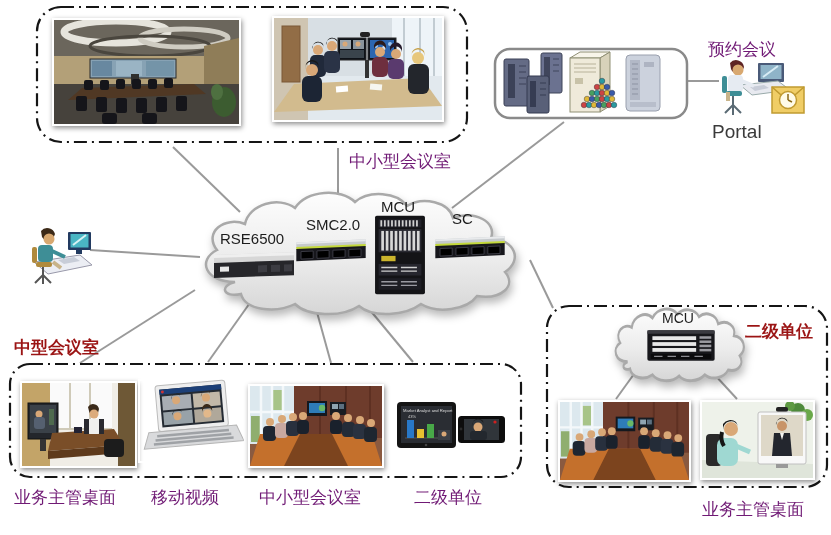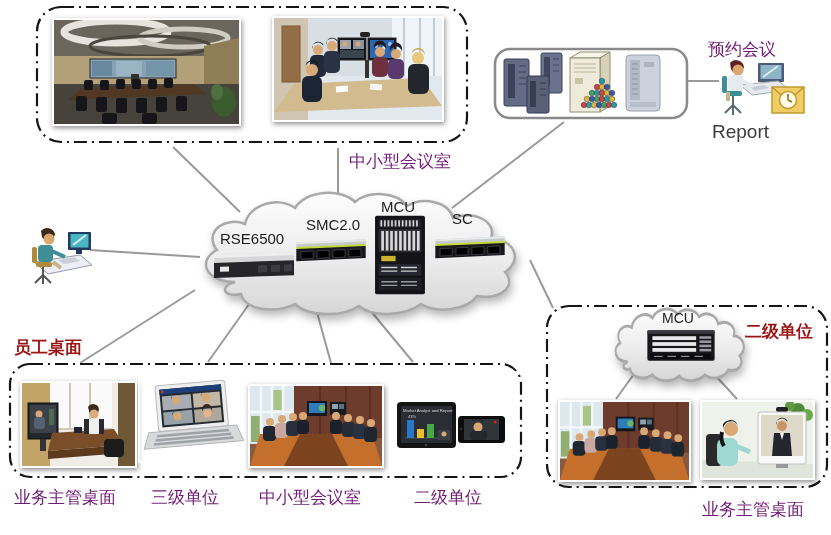--- a/index.html
+++ b/index.html
@@ -258,21 +258,21 @@
     <path d="M22,24 34,29" stroke="#e6ebf2" stroke-width="4"></path>
     <rect x="6" y="34" width="16" height="5" rx="2" fill="#3e8e96"></rect>
     <rect x="2" y="19" width="5" height="17" rx="2" fill="#3e8e96"></rect>
     <path d="M13,39 13,48 M13,48 5,56 M13,48 21,56 M13,48 13,58" stroke="#5a6a74" stroke-width="2" fill="none"></path>
     <path d="M8,35 8,44" stroke="#c8b48a" stroke-width="4"></path>
     <rect x="52" y="30" width="32" height="26" fill="#f0cd66" stroke="#c09a30" stroke-width="1.5"></rect>
     <path d="M52,30 68,44 84,30" stroke="#c09a30" fill="none" stroke-width="1.5"></path>
     <circle cx="68" cy="43" r="8.5" fill="#fffbe8" stroke="#c09a30" stroke-width="1.5"></circle>
     <path d="M68,43 68,37 M68,43 72,45" stroke="#8a6a18" stroke-width="1.5"></path>
   </svg>
-  <div class="lbl lbl-en" style="left:712px;top:121px">Report</div>
+  <div class="lbl lbl-en" style="left:712px;top:121px">Portal</div>
 
   <svg class="icon" style="left:28px;top:226px" width="66" height="60">
     <rect x="40" y="6" width="23" height="18" rx="1" fill="#223a60"></rect>
     <rect x="42.5" y="8" width="18" height="13.5" fill="#4ab6c4"></rect>
     <path d="M45,19 58,9" stroke="#d8f2f4" stroke-width="2"></path>
     <rect x="48" y="24" width="6" height="4" fill="#223a60"></rect>
     <polygon points="6,36 52,29 64,39 20,48" fill="#eceef4" stroke="#99a" stroke-width="1"></polygon>
     <polygon points="30,34 46,31 52,35 36,38" fill="#c8cdd8"></polygon>
     <path d="M13,5 a8,8 0 0 1 14,3 l-2,5 a7,7 0 0 1 -11,-2 z" fill="#3c2a18"></path>
     <circle cx="21" cy="13" r="5.5" fill="#d8a870"></circle>
@@ -336,21 +336,21 @@
     <rect x="6" y="56" width="48" height="13" fill="#26262e"></rect>
     <path d="M9,60h18M9,64h18M31,60h18M31,64h18" stroke="#cfcfcf" stroke-width="1.5" fill="none"></path>
     <rect x="6" y="72" width="48" height="13" fill="#1d1d24"></rect>
     <path d="M9,76h18M9,80h18M31,76h18M31,80h18" stroke="#9a9aa2" stroke-width="1.5" fill="none"></path>
   </svg>
   <div class="devlbl" style="left:452px;top:210px">SC</div>
   <svg class="dev" style="left:432px;top:231px" width="76" height="30" viewBox="0 0 76 32">
       <use href="#rack2u"></use>
     </svg>
 
-  <div class="red" style="left:14px;top:336px">员工桌面</div>
+  <div class="red" style="left:14px;top:336px">中型会议室</div>
   <svg class="abs dashbox" style="left:8px;top:362px" width="515" height="117">
     <rect x="2" y="2" width="511" height="113" rx="20" fill="none" stroke="#151515" stroke-width="2.2" stroke-dasharray="13 5 2 5"></rect>
   </svg>
 
   <div class="photo" style="left:20px;top:381px">
     <svg width="113" height="83">
       <rect width="113" height="83" fill="#f0ede6"></rect>
       <rect x="28" width="62" height="46" fill="#fafafa"></rect>
       <path d="M48,0V46M68,0V46M28,46H90" stroke="#cfcab8" stroke-width="2" fill="none"></path>
       <rect width="28" height="83" fill="#c3a468"></rect>
@@ -429,21 +429,21 @@
       <rect x="6" y="3" width="35" height="21" fill="#30353a"></rect>
       <circle cx="20" cy="11" r="4.5" fill="#d9a877"></circle>
         <path d="M14,10a6,6 0 0 1 12,-1l-1,-4a6,6 0 0 0 -10,1z" fill="#1a1a1a"></path>
       <rect x="12" y="15" width="17" height="9" rx="3" fill="#23282e"></rect>
       <circle cx="37" cy="6" r="1.6" fill="#d02020"></circle>
       <circle cx="3" cy="13" r="1.4" fill="#2a2a2a"></circle>
     </svg>
   </div>
 
   <div class="lbl" style="left:14px;top:486px">业务主管桌面</div>
-  <div class="lbl" style="left:151px;top:486px">三级单位</div>
+  <div class="lbl" style="left:151px;top:486px">移动视频</div>
   <div class="lbl" style="left:259px;top:486px">中小型会议室</div>
   <div class="lbl" style="left:414px;top:486px">二级单位</div>
 
   <svg class="abs dashbox" style="left:545px;top:304px" width="284" height="185">
     <rect x="2" y="2" width="280" height="181" rx="22" fill="none" stroke="#151515" stroke-width="2.2" stroke-dasharray="13 5 2 5"></rect>
   </svg>
   <div class="red" style="left:745px;top:320px">二级单位</div>
   <svg class="abs cloud" style="left:606px;top:305px" width="152" height="78" viewBox="0 0 366 132" preserveAspectRatio="none">
     <use href="#cloudPath" fill="url(#gcloud)" stroke="#a9a9a9" stroke-width="5"></use>
   </svg>

